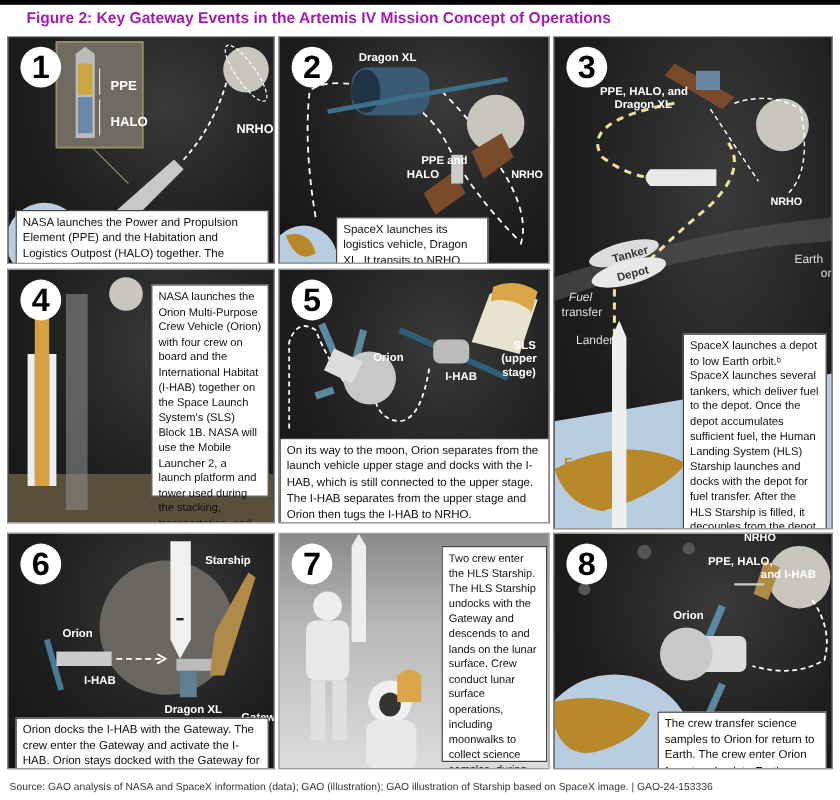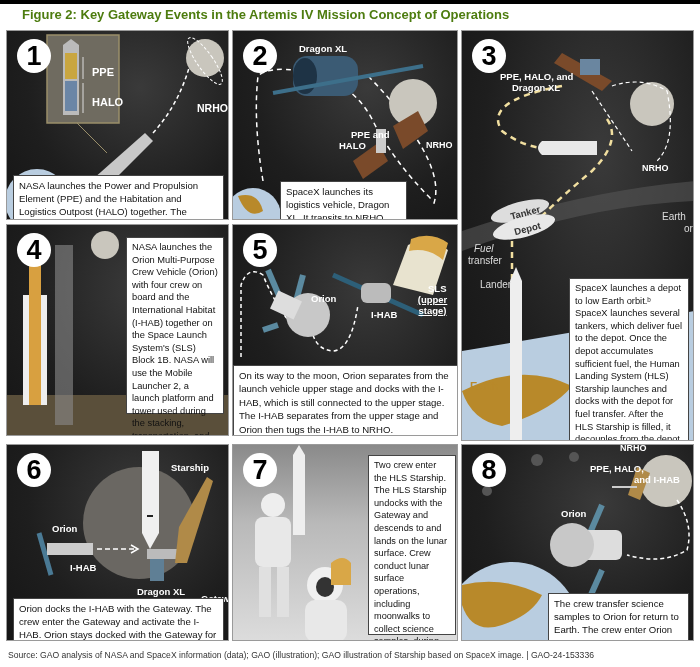--- a/index.html
+++ b/index.html
@@ -1,18 +1,18 @@
 <!DOCTYPE html>
 <html><head>
 <meta charset="utf-8">
 <style>
   * { box-sizing: border-box; margin: 0; padding: 0; }
   body { width: 700px; height: 667px; background: #ffffff; font-family: "Liberation Sans", sans-serif; position: relative; overflow: hidden; }
   .topbar { position: absolute; left: 0; top: 0; width: 700px; height: 4px; background: #000; }
-  .title { position: absolute; left: 8px; top: 7px; font-size: 13px; font-weight: bold; color: #4d7c0f; padding-left: 14px; }
+  .title { position: absolute; left: 8px; top: 7px; font-size: 13px; font-weight: bold; color: #a21caf; padding-left: 14px; }
   .panel { position: absolute; background: #1d1d1d; border: 1px solid #9a9a9a; overflow: hidden;
            background-image: radial-gradient(ellipse at 60% 30%, #3a3a3a 0%, #1e1e1e 60%, #151515 100%); }
   .num { position: absolute; width: 34px; height: 34px; border-radius: 50%; background: #fff; color: #000;
          font-weight: bold; font-size: 27px; text-align: center; line-height: 35px; left: 10px; top: 8px; }
   .cap { position: absolute; background: #fff; border: 1px solid #444; color: #111; font-size: 9.6px; line-height: 13.2px; padding: 3px 5px; }
   .lbl { position: absolute; color: #fff; font-weight: bold; font-size: 9.5px; text-align: center; line-height: 11px; }
   .lbl.plain { font-weight: normal; color: #ddd; }
   svg { position: absolute; left: 0; top: 0; }
   .source { position: absolute; left: 8px; top: 650px; font-size: 8.6px; color: #333; }
 </style>
@@ -122,21 +122,21 @@
     <line x1="100" y1="50" x2="190" y2="90" stroke="#2d5f78" stroke-width="5"></line>
     <rect x="128" y="58" width="30" height="20" rx="6" fill="#bbb"></rect>
     <path d="M160 60 L175 20 Q195 10 215 25 L200 70 Z" fill="#e8e3cf"></path>
     <path d="M178 14 Q198 6 215 18 L210 35 Q195 22 176 26Z" fill="#d9a747"></path>
     <circle cx="10" cy="170" r="22" fill="#b9cde0"></circle>
   </svg>
   <div class="num">5</div>
   <div class="lbl" style="left:78px;top:68px;">Orion</div>
   <div class="lbl" style="left:138px;top:84px;">I-HAB</div>
   <div class="lbl" style="left:195px;top:58px;">SLS</div>
-  <div class="lbl" style="left:175px;top:69px;text-decoration:underline;">(upper stage)</div>
+  <div class="lbl" style="left:175px;top:69px;">(upper stage)</div>
   <div class="cap" style="left:0px;top:140px;width:226px;height:72px;font-size:9.6px;line-height:13.4px;">On its way to the moon, Orion separates from the launch vehicle upper stage and docks with the I-HAB, which is still connected to the upper stage. The I-HAB separates from the upper stage and Orion then tugs the I-HAB to NRHO.</div>
 </div>
 
 <div class="panel" style="left:6px;top:444px;width:223px;height:197px;">
   <svg width="223" height="197">
     <circle cx="132" cy="78" r="56" fill="#6a6762"></circle>
     <path d="M135 6 L152 6 L152 88 L143 104 L135 88 Z" fill="#f0f0f0"></path>
     <rect x="140" y="70" width="6" height="2" fill="#222"></rect>
     <rect x="140" y="104" width="32" height="10" fill="#bbb"></rect>
     <rect x="143" y="114" width="14" height="22" fill="#5f7f95"></rect>

